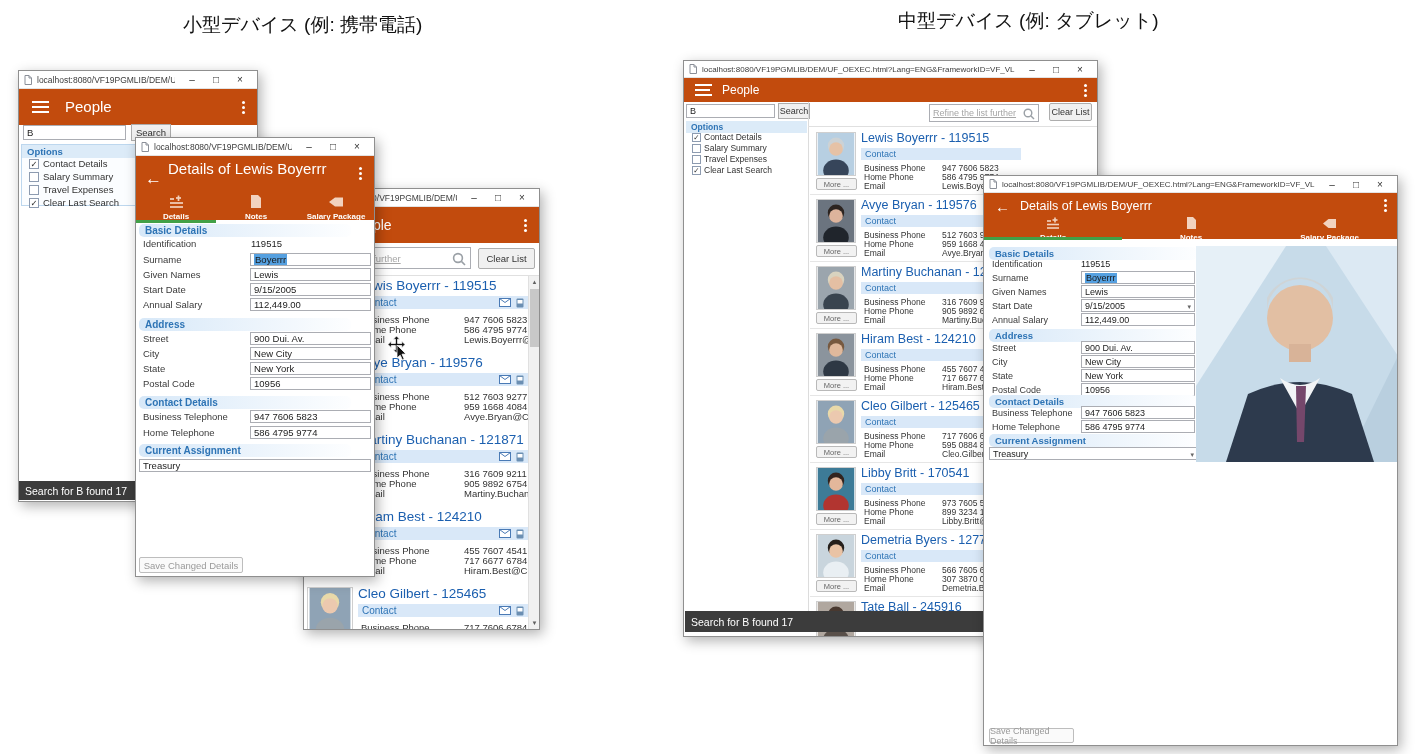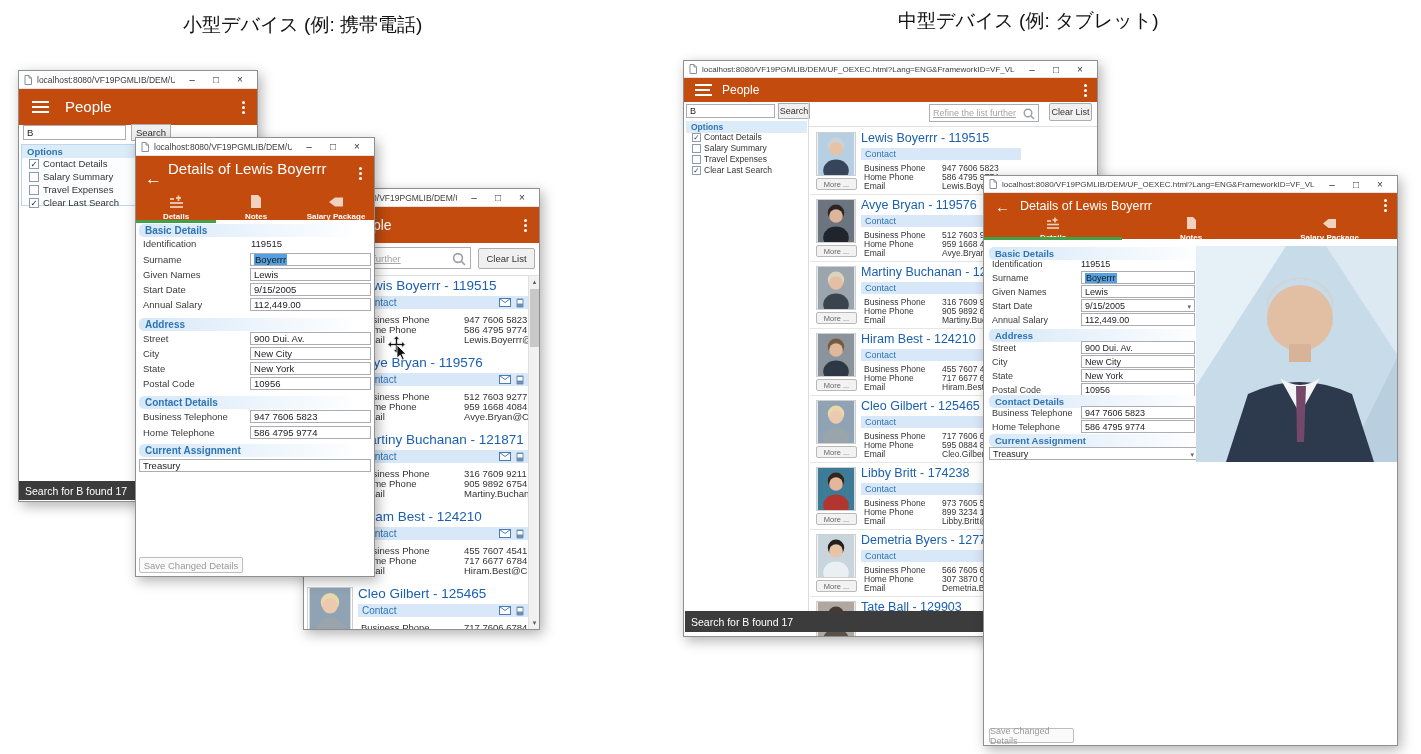--- a/index.html
+++ b/index.html
@@ -628,21 +628,21 @@
       <div style="position:absolute; left:0; top:335px; width:289px; height:67px; border-bottom:1px solid #e6e6e6;">
         <div class="thumb p5" style="left:6px; top:4px; width:40px; height:44px;">
             <svg viewBox="0 0 40 46">
               <rect width="40" height="46" fill="var(--pbg)"></rect>
               <circle cx="20" cy="14" r="9" fill="var(--phair)"></circle>
               <circle cx="20" cy="17.5" r="7.5" fill="var(--pskin)"></circle>
               <ellipse cx="20" cy="41" rx="14" ry="12" fill="var(--ptop)"></ellipse>
             </svg>
           </div>
         <div class="morebtn" style="left:6px; top:50px; width:41px; height:12px;">More ...</div>
-        <div class="pname" style="position:absolute; left:51px; top:3px; font-size:12.5px;">Libby Britt - 174238</div>
+        <div class="pname" style="position:absolute; left:51px; top:3px; font-size:12.5px;">Libby Britt - 170541</div>
         <div class="cbar" style="left:51px; top:20px; width:160px; height:12px; font-size:9px; padding:0 4px;">Contact</div>
         <div class="erow" style="left:54px; top:35px; font-size:8.5px;">
             <span style="width:78px;">Business Phone</span>
             <span>973 7605 5716</span>
           </div>
         <div class="erow" style="left:54px; top:44px; font-size:8.5px;">
             <span style="width:78px;">Home Phone</span>
             <span>899 3234 1805</span>
           </div>
         <div class="erow" style="left:54px; top:53px; font-size:8.5px;">
@@ -677,21 +677,21 @@
       </div>
       <div style="position:absolute; left:0; top:469px; width:289px; height:67px;">
         <div class="thumb p7" style="left:6px; top:4px; width:40px; height:44px;">
             <svg viewBox="0 0 40 46">
               <rect width="40" height="46" fill="var(--pbg)"></rect>
               <circle cx="20" cy="14" r="9" fill="var(--phair)"></circle>
               <circle cx="20" cy="17.5" r="7.5" fill="var(--pskin)"></circle>
               <ellipse cx="20" cy="41" rx="14" ry="12" fill="var(--ptop)"></ellipse>
             </svg>
           </div>
-        <div class="pname" style="position:absolute; left:51px; top:3px; font-size:12.5px;">Tate Ball - 129903</div>
+        <div class="pname" style="position:absolute; left:51px; top:3px; font-size:12.5px;">Tate Ball - 245916</div>
       </div>
     </div>
 
     <div class="statusbar" style="left:1px; top:550px; width:413px; height:21px; font-size:10.5px; z-index:5;">Search for B found 17</div>
   </div>
 
   <div class="win" style="left:983px; top:175px; width:415px; height:571px; z-index:50;">
     <div class="tbar" style="height:17px;">
       <svg width="8" height="10">
           <path d="M1 0.5 H5 L7.5 3 V9.5 H1 Z" fill="#fff" stroke="#8a8f98"></path>

